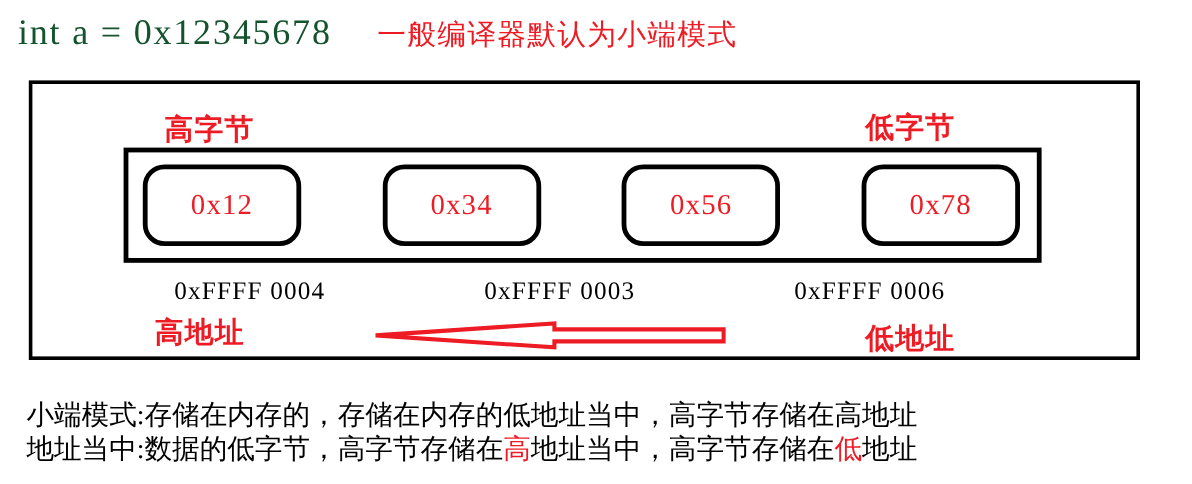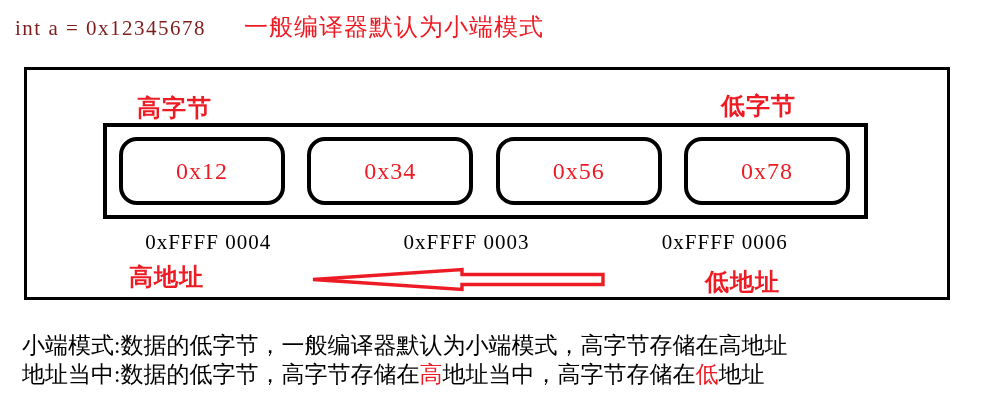--- a/index.html
+++ b/index.html
@@ -11,21 +11,21 @@
   }
   .red { color: #ed1c24; }
 
   
   .title-row {
     position: absolute; left: 15px; top: 11px;
     display: flex; align-items: baseline;
     white-space: nowrap;
   }
   .title-code {
-    font-size: 21px; letter-spacing: 1.5px; color: #7f1d1d;
+    font-size: 30px; letter-spacing: 1.5px; color: #14532d;
   }
   .title-note {
     font-size: 24px; font-weight: normal; margin-left: 38px; letter-spacing: 1px;
   }
 
   
   .outer-box {
     position: absolute; left: 12px; top: 67px;
     width: 926px; height: 233px;
     border: 3px solid #000; background: #fff; margin-left: 12px;
@@ -36,36 +36,36 @@
 
   
   .strip {
     position: absolute; left: 76px; top: 53px;
     width: 765px; height: 96px;
     border: 4px solid #000;
     display: flex; align-items: center; justify-content: space-between;
     padding: 0 14px 0 12px;
   }
   .cell {
-    width: 166px; height: 68px;
+    width: 132px; height: 68px;
     border: 4px solid #000; border-radius: 18px;
     display: flex; align-items: center; justify-content: center;
   }
   .cell-value { font-size: 24px; letter-spacing: 1px; }
 
   
   .addr-row {
     position: absolute; left: 52px; top: 160px;
     width: 775px; display: flex;
   }
   .addr { flex: 1; text-align: center; font-size: 21px; letter-spacing: 1px; white-space: pre; }
 
   .addr-label { position: absolute; font-size: 24px; font-weight: bold; letter-spacing: 1px; }
   .addr-label.high { left: 102px; top: 191px; }
-  .addr-label.low  { left: 678px; top: 196px; }
+  .addr-label.low  { left: 694px; top: 196px; }
 
   .arrow-wrap { position: absolute; left: 282px; top: 197px; width: 298px; height: 26px; }
 
   
   .notes {
     position: absolute; left: 22px; top: 331px;
     font-size: 23px; line-height: 29px; white-space: nowrap;
   }
 </style>
 </head>
@@ -108,18 +108,18 @@
   <div class="arrow-wrap">
     <svg width="298" height="26" viewBox="0 0 298 26" xmlns="http://www.w3.org/2000/svg">
       <polygon points="4,12.5 153,2.5 153,7.5 294,7.5 294,17.5 153,17.5 153,22.5" fill="#ffffff" stroke="#ed1c24" stroke-width="3.4" stroke-linejoin="miter"></polygon>
     </svg>
   </div>
 
 </div>
 
 <div class="notes">
   <div>
-    <span>小端模式:</span><span>数据的低字节，一般编译器默认为小端模式，高字节存储在高地址</span>
+    <span>小端模式:</span><span>存储在内存的，存储在内存的低地址当中，高字节存储在高地址</span>
   </div>
   <div>
     <span>地址当中:</span><span>数据的低字节，高字节存储在</span><span class="red">高</span><span>地址当中，高字节存储在</span><span class="red">低</span><span>地址</span>
   </div>
 </div>
 
 </body></html>

